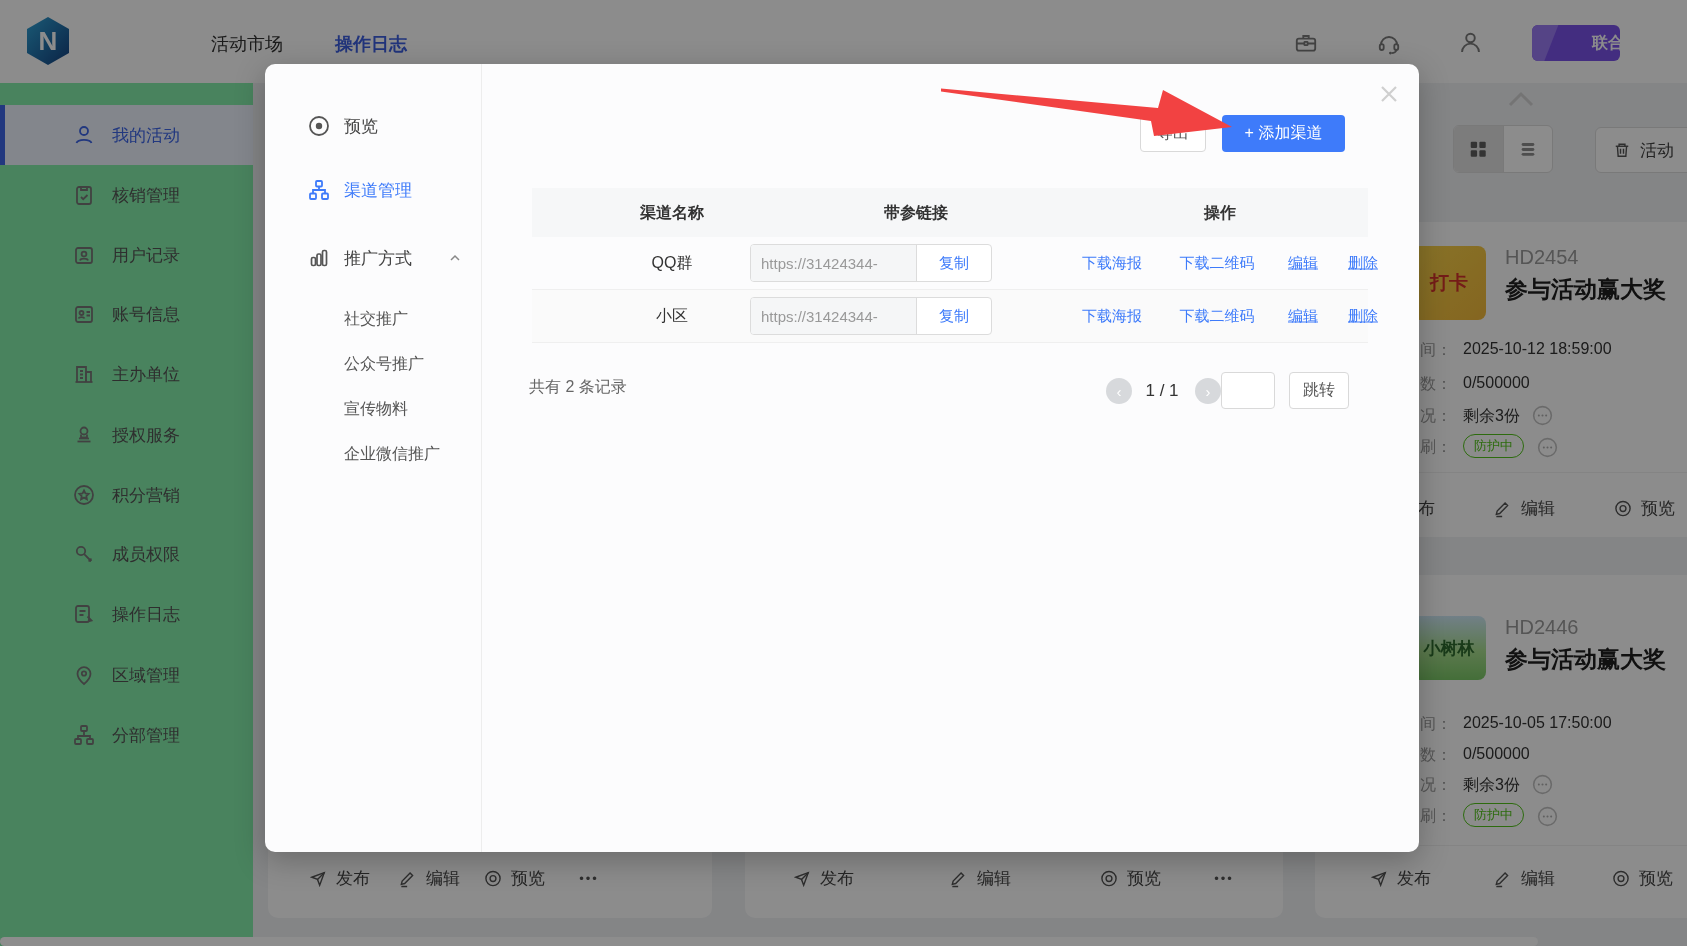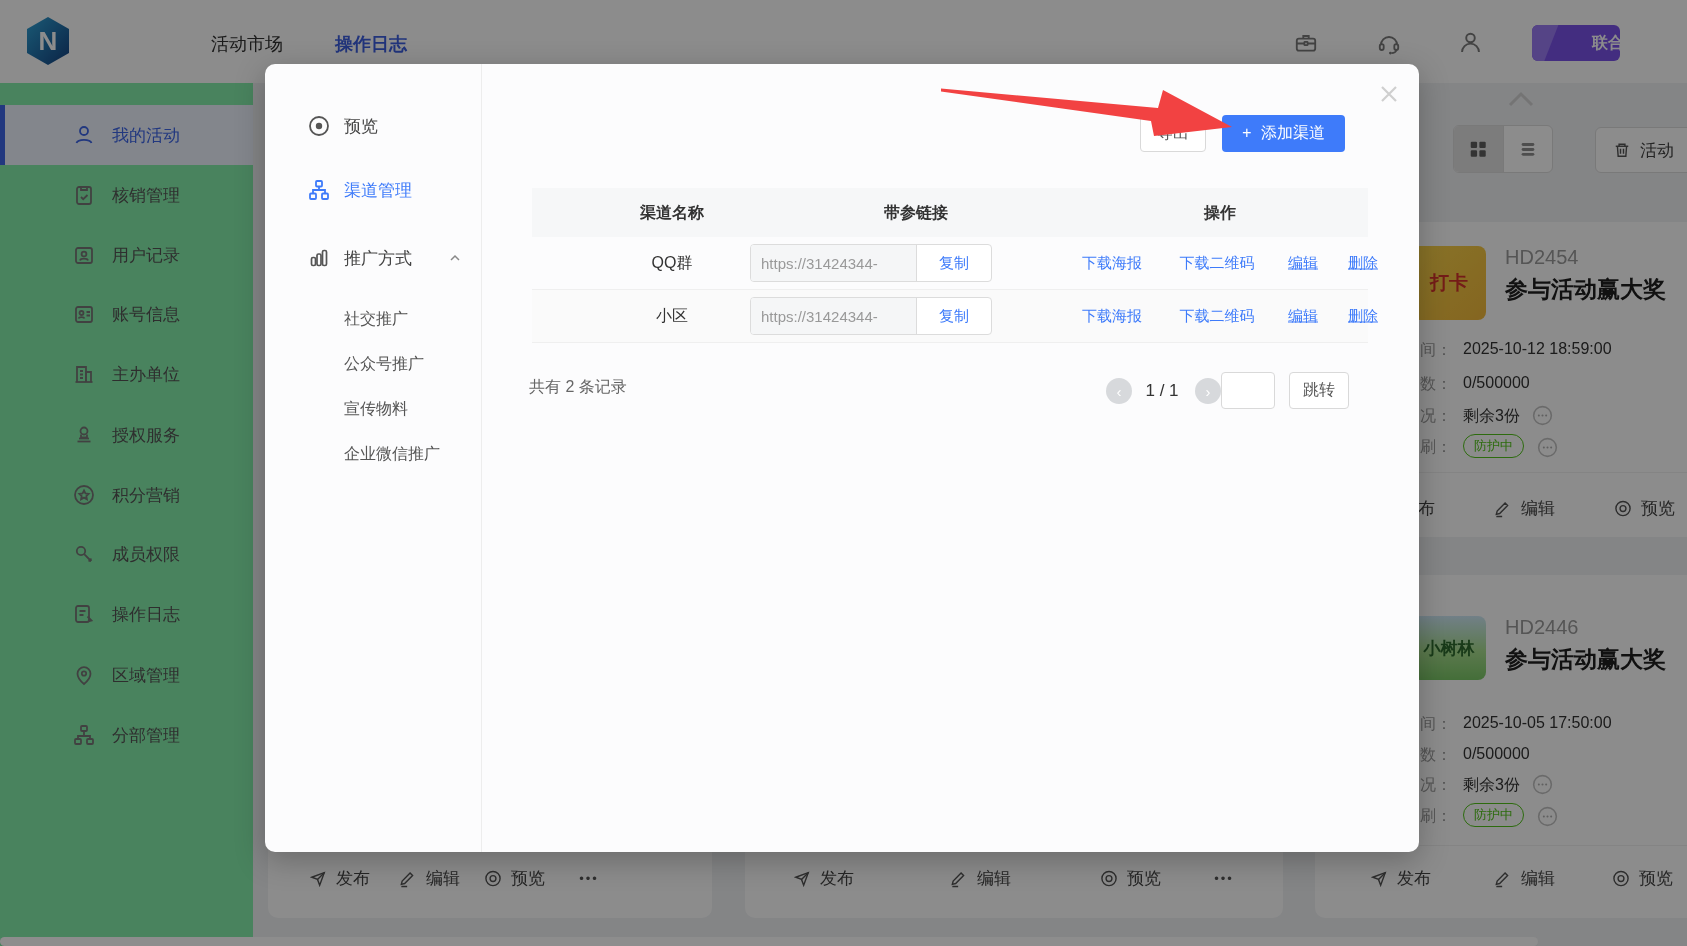--- a/index.html
+++ b/index.html
@@ -32,21 +32,21 @@
   
   #overlay{left:0;top:0;width:1687px;height:946px;background:rgba(0,0,0,0.45);z-index:10;}
   #modal{left:265px;top:64px;width:1154px;height:788px;background:#fcfcfd;border-radius:10px;
          z-index:20;box-shadow:0 8px 30px rgba(0,0,0,.25);}
   .mmenu-lbl{font-size:17px;color:#444;}
   .mmenu-lbl.blue{color:#3e7bfa;}
   .msub{font-size:16px;color:#555;cursor:pointer;}
   .btn{border:1px solid #d9d9d9;border-radius:4px;background:#fff;color:#555;font-size:16px;
        display:flex;align-items:center;justify-content:center;cursor:pointer;}
   .btn-primary{background:#3e7bfa;border:none;color:#fff;font-size:16px;border-radius:4px;
-       display:flex;align-items:center;justify-content:center;cursor:pointer;font-family:Liberation Mono, monospace;}
+       display:flex;align-items:center;justify-content:center;cursor:pointer;}
   .th{font-size:16px;font-weight:bold;color:#333;}
   .blink{color:#3e7bfa;font-size:15px;cursor:pointer;}
   .pag-circle{width:26px;height:26px;border-radius:50%;background:#d7d9dc;color:#fff;
        display:flex;align-items:center;justify-content:center;font-size:15px;cursor:pointer;}
   .copyctl{position:absolute;height:38px;border:1px solid #dcdcdc;border-radius:4px;display:flex;overflow:hidden;background:#fff;}
   .copyctl .url{width:166px;background:#f5f6f7;color:#999;font-size:15px;display:flex;align-items:center;padding:0 10px;border-right:1px solid #dcdcdc;}
   .copyctl .cp{width:74px;display:flex;align-items:center;justify-content:center;color:#3e7bfa;font-size:15px;cursor:pointer;}
   #arrow{z-index:30;pointer-events:none;}
   #hscroll{left:0;top:937px;width:1538px;height:9px;border-radius:4.5px;background:#8d8d8d;z-index:40;}
 </style>

